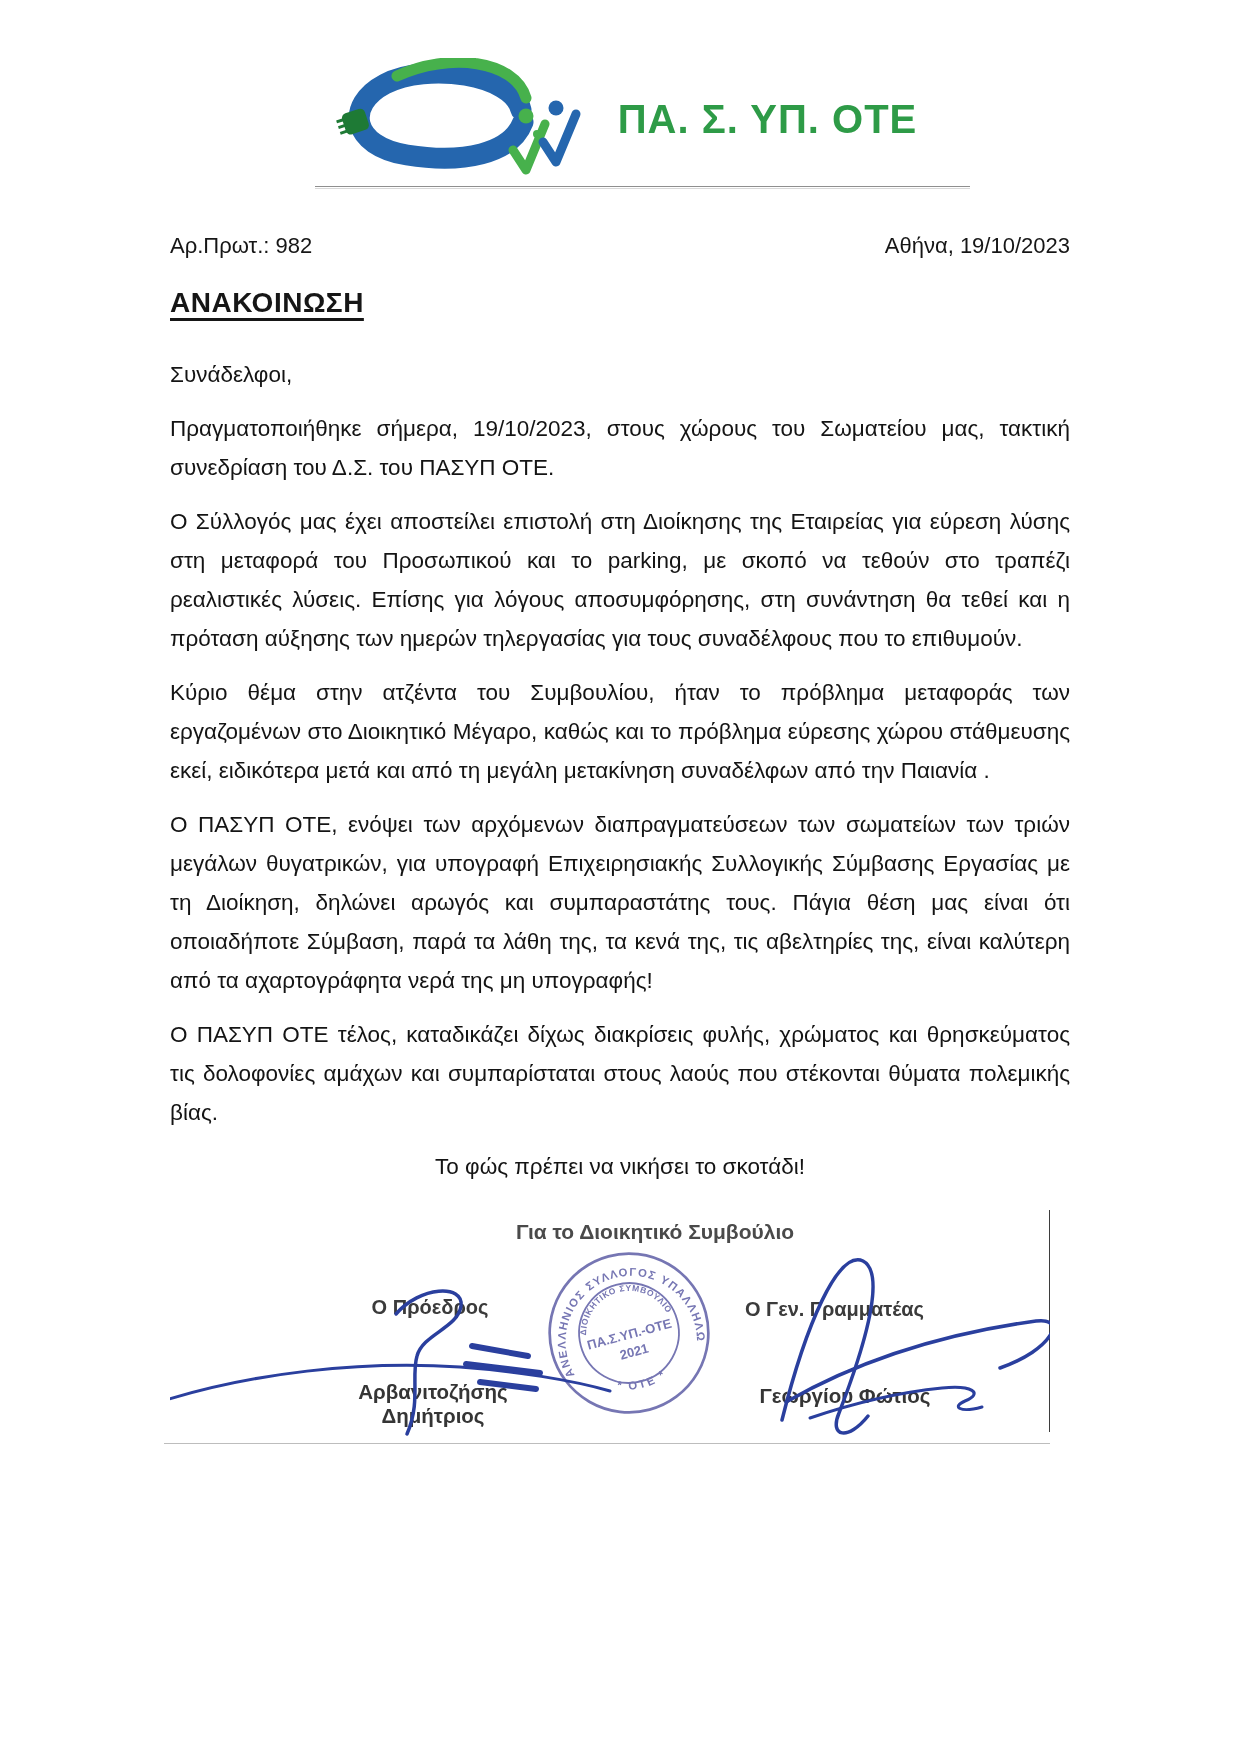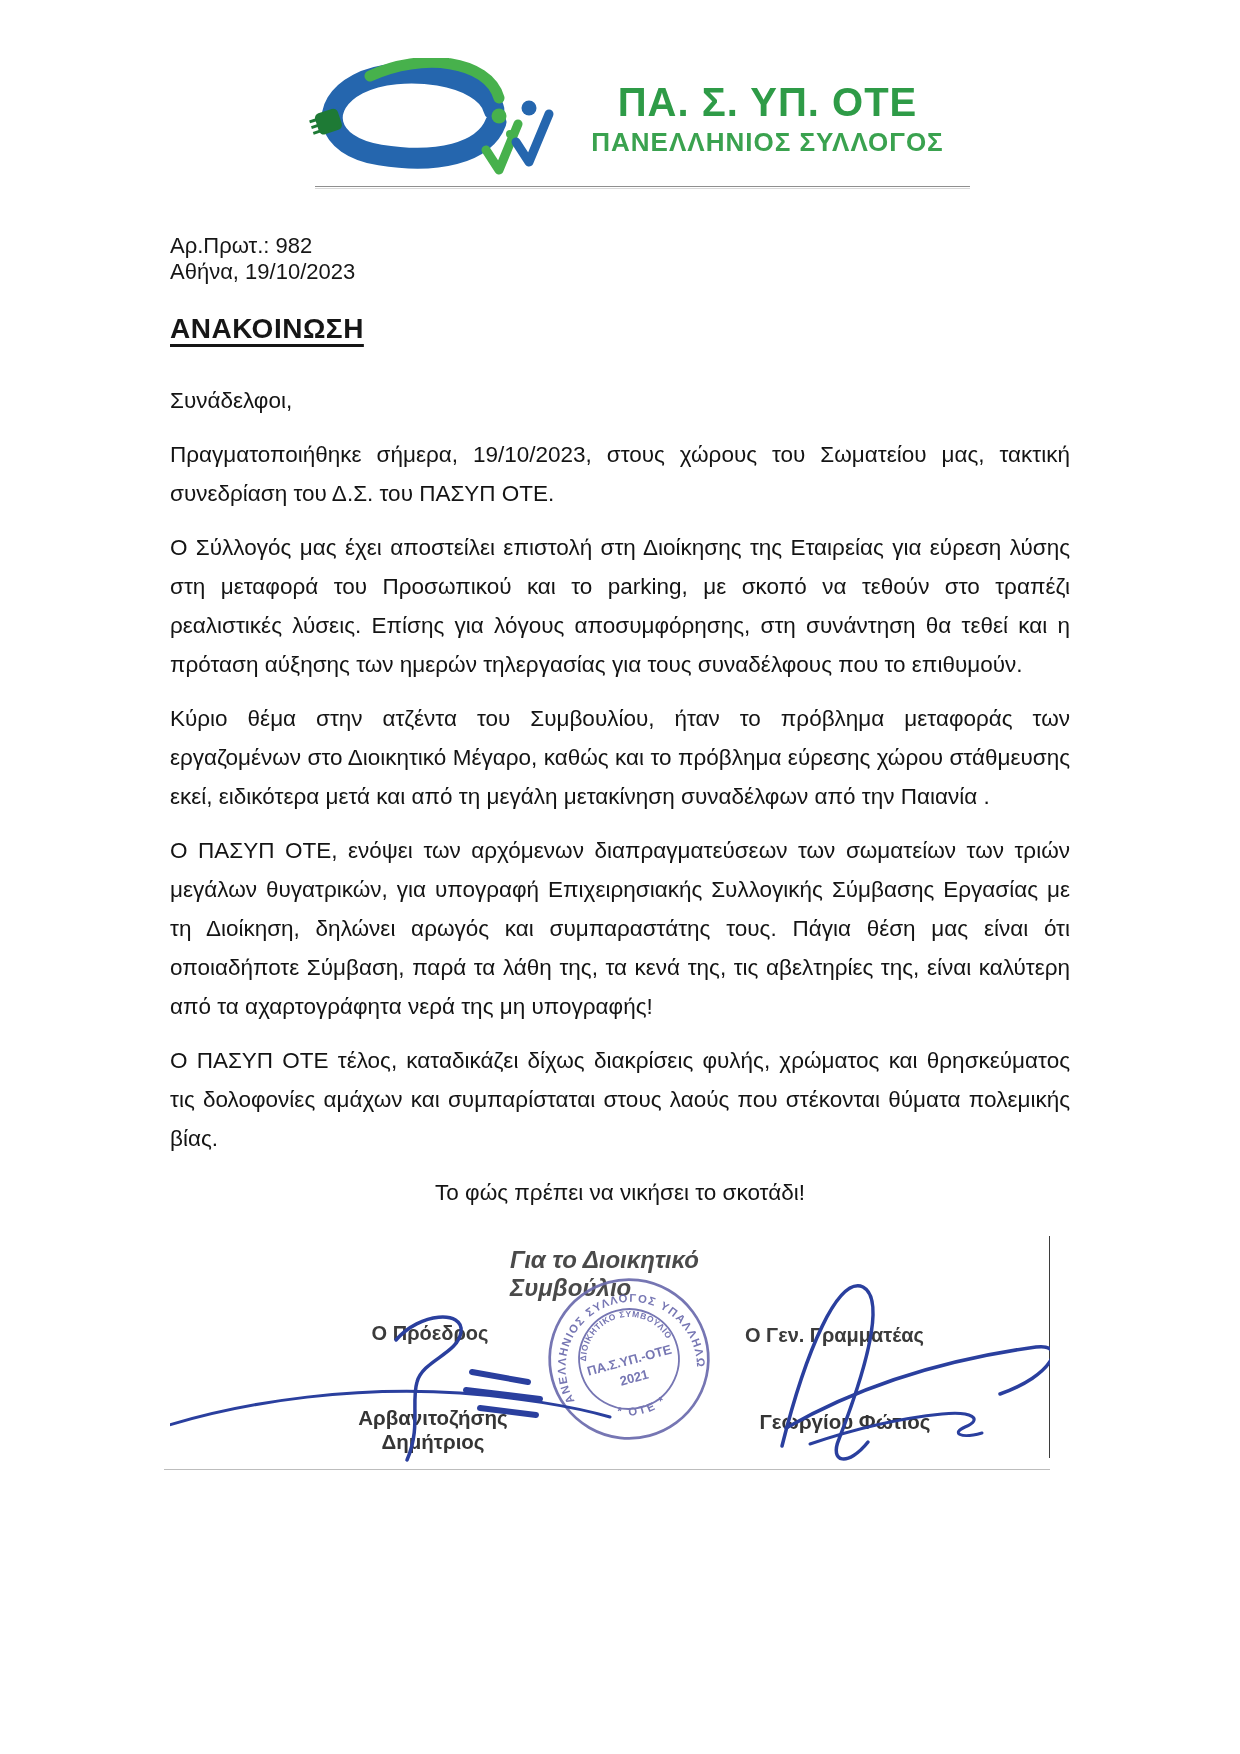--- a/index.html
+++ b/index.html
@@ -16,39 +16,39 @@
   
   .logo-block { margin-top:58px; display:flex; justify-content:center; align-items:center; gap:30px; }
   .logo-mark { width:265px; height:122px; flex:0 0 auto; }
   .logo-text { text-align:center; }
   .logo-title { font-size:40px; font-weight:bold; color:#2e9b47; letter-spacing:1px; }
   .logo-sub { font-size:26px; font-weight:bold; color:#3aa24f; letter-spacing:1px; margin-top:2px; }
   .header-rule { margin-left:145px; width:655px; height:3px; margin-top:6px;
                  border-top:1px solid #8f8f8f; border-bottom:1px solid #d9d9d9; }
 
   
-  .meta-row { display:flex; justify-content:space-between; margin-top:44px; font-size:22px;flex-direction:column; }
+  .meta-row { display:flex; justify-content:space-between; margin-top:44px; font-size:22px; }
 
   
   .doc-title { margin-top:28px; text-align:left; font-size:28px; font-weight:bold;
                text-decoration:underline; text-decoration-thickness:2.5px; text-underline-offset:6px;
                letter-spacing:.5px; }
 
   
   .body-text { margin-top:36px; }
   .body-text p { font-size:22.5px; line-height:39px; text-align:justify; margin-bottom:15px; color:#141414; }
   .body-text p.salutation { text-align:left; }
   .body-text p.closing { text-align:center; margin-top:2px; }
 
   
   .sig-block { position:relative; width:880px; height:240px; margin-top:18px; }
   .sig-right-border { position:absolute; right:0; top:6px; height:222px; width:0; border-right:1.5px solid #3d3d3d; }
   .sig-bottom-border { position:absolute; left:-6px; right:0; bottom:0; border-bottom:1px solid #bdbdbd; }
-  .sig-heading { position:absolute; top:16px; left:340px; width:290px; 
-                 font-size:24px; color:#4a4a4a; font-weight:bold;font-style:italic; }
+  .sig-heading { position:absolute; top:16px; left:340px; width:290px; text-align:center;
+                 font-size:21px; color:#4a4a4a; font-weight:bold; }
   .sig-label { position:absolute; font-size:20px; color:#3b3b3b; font-weight:bold; }
   .sig-name  { position:absolute; font-size:20.5px; color:#353535; font-weight:bold; text-align:center; }
   .president-label { left:180px; top:92px; width:160px; text-align:center; }
   .president-name  { left:138px; top:176px; width:250px; }
   .secretary-label { left:575px; top:94px; width:200px; }
   .secretary-name  { left:585px; top:180px; width:180px; }
   .stamp-wrap { position:absolute; left:374px; top:44px; width:170px; height:170px;
                 transform:rotate(-15deg); opacity:.92; }
   .sig-ink { position:absolute; left:0; top:0; width:880px; height:240px; pointer-events:none; }
 </style>
@@ -74,21 +74,20 @@
       <g>
         <circle cx="203" cy="58" r="7.5" fill="#47b14c"></circle>
         <path d="M190,92 L203,112 L222,66" fill="none" stroke="#47b14c" stroke-width="9" stroke-linecap="round" stroke-linejoin="round"></path>
         <circle cx="233" cy="50" r="7.5" fill="#2566ae"></circle>
         <path d="M220,84 L233,104 L253,56" fill="none" stroke="#2566ae" stroke-width="9" stroke-linecap="round" stroke-linejoin="round"></path>
         <circle cx="214" cy="76" r="4" fill="#47b14c"></circle>
       </g>
     </svg>
     <div class="logo-text">
       <div class="logo-title">ΠΑ. Σ. ΥΠ. ΟΤΕ</div>
-      <div class="logo-sub">ΠΑΝΕΛΛΗΝΙΟΣ ΣΥΛΛΟΓΟΣ</div>
     </div>
   </div>
   <div class="header-rule"></div>
 
   <div class="meta-row">
     <span>Αρ.Πρωτ.: 982</span>
     <span>Αθήνα, 19/10/2023</span>
   </div>
 
   <div class="doc-title">ΑΝΑΚΟΙΝΩΣΗ</div>

